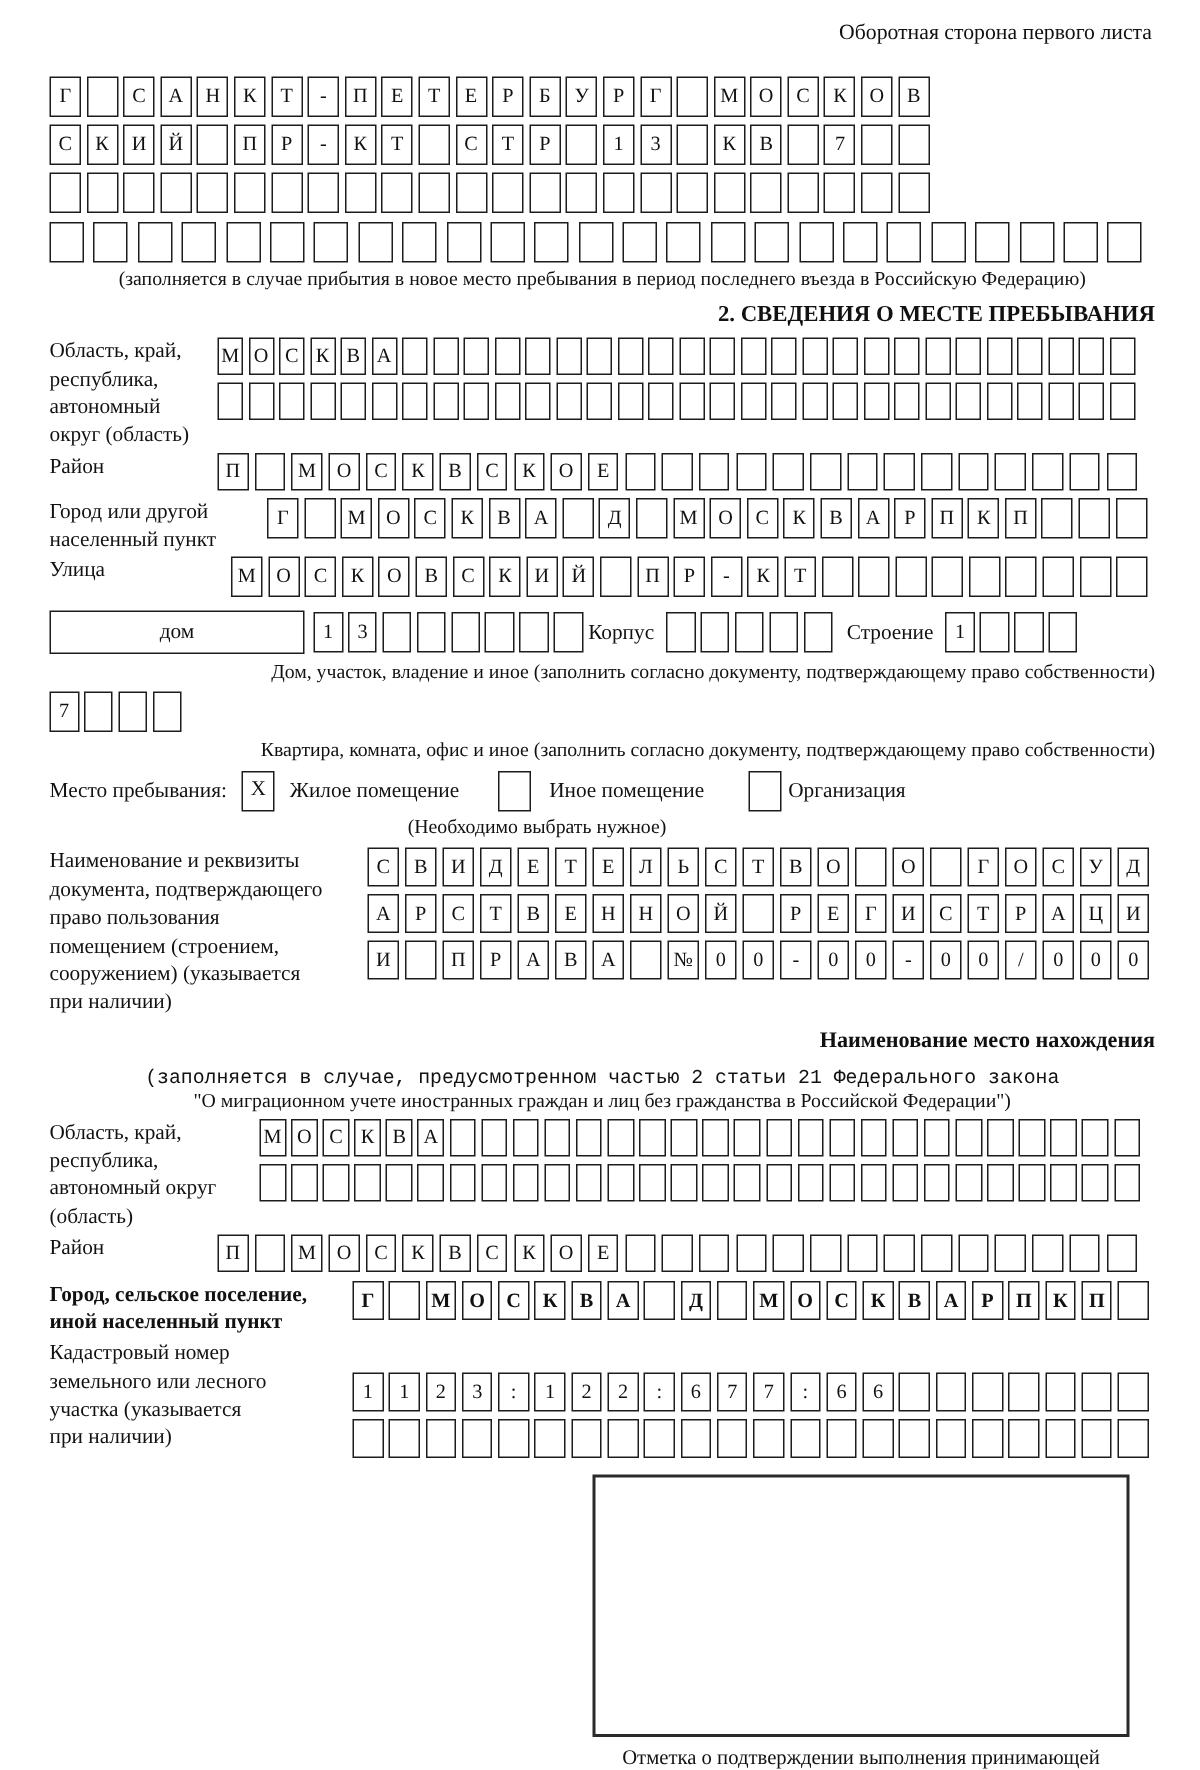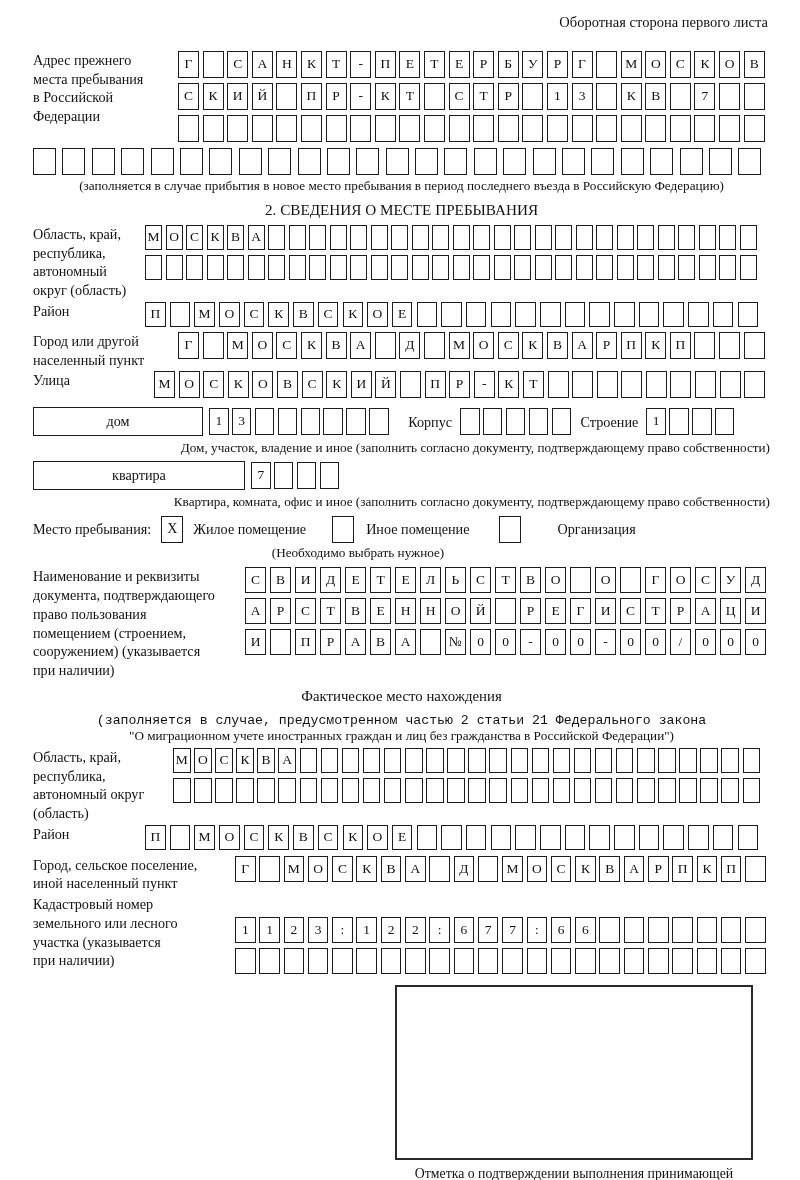--- a/index.html
+++ b/index.html
@@ -28,21 +28,21 @@
   .cg-full .cell { width:23px;   height:27px; line-height:24px; margin-right:6.4px; }
   .cg-nar  .cell { width:17px;   height:25px; line-height:22px; margin-right:3.5px; margin-bottom:5px; }
   .cg-ob2  .cell { width:17.5px; height:25px; line-height:22px; margin-right:3.6px; margin-bottom:5px; }
   .cg-r25  .cell { width:20.5px; height:25px; line-height:22px; margin-right:4.2px; }
   .cg-doc  .cell { width:21px;   height:26px; line-height:23px; margin-right:4px;  margin-bottom:5px; }
   .cg-22   .cell { width:20.5px; height:26px; line-height:23px; margin-right:3.8px; margin-bottom:5px; }
   .cg-dom  .cell { width:19.5px; height:27px; line-height:24px; margin-right:3.4px; }
 
   .caption { font-size:13.2px;text-align:right; }
   .caption-c { text-align:center; }
-  .sec-title { text-align:center; font-weight:normal; font-size:15.2px; }
+  .sec-title { text-align:right; font-weight:bold; font-size:15.2px; }
 
   .wide-box {
     border:1.6px solid #1c1c1c; height:29px; line-height:26px;
     text-align:center; font-size:14.2px; flex:0 0 auto;
   }
   .checkbox {
     display:inline-block; width:22px; height:27px; border:1.6px solid #1c1c1c;
     text-align:center; line-height:24px; font-size:14px; vertical-align:middle;
   }
   .mp-label { font-size:14.2px; vertical-align:middle; }
@@ -54,24 +54,20 @@
   }
 </style>
 </head>
 <body>
 
 <div class="page">
 
   <div class="hdr-note">Оборотная сторона первого листа</div>
 
   <div class="frow" style="margin-top:20px;">
-    <div class="flabel ml" style="width:145px;">Адрес прежнего
-места пребывания
-в Российской
-Федерации</div>
     <div>
       <div class="cellrow cg-std"><span class="cell">Г</span><span class="cell"></span><span class="cell">С</span><span class="cell">А</span><span class="cell">Н</span><span class="cell">К</span><span class="cell">Т</span><span class="cell">-</span><span class="cell">П</span><span class="cell">Е</span><span class="cell">Т</span><span class="cell">Е</span><span class="cell">Р</span><span class="cell">Б</span><span class="cell">У</span><span class="cell">Р</span><span class="cell">Г</span><span class="cell"></span><span class="cell">М</span><span class="cell">О</span><span class="cell">С</span><span class="cell">К</span><span class="cell">О</span><span class="cell">В</span></div>
       <div class="cellrow cg-std"><span class="cell">С</span><span class="cell">К</span><span class="cell">И</span><span class="cell">Й</span><span class="cell"></span><span class="cell">П</span><span class="cell">Р</span><span class="cell">-</span><span class="cell">К</span><span class="cell">Т</span><span class="cell"></span><span class="cell">С</span><span class="cell">Т</span><span class="cell">Р</span><span class="cell"></span><span class="cell">1</span><span class="cell">3</span><span class="cell"></span><span class="cell">К</span><span class="cell">В</span><span class="cell"></span><span class="cell">7</span><span class="cell"></span><span class="cell"></span></div>
       <div class="cellrow cg-std"><span class="cell"></span><span class="cell"></span><span class="cell"></span><span class="cell"></span><span class="cell"></span><span class="cell"></span><span class="cell"></span><span class="cell"></span><span class="cell"></span><span class="cell"></span><span class="cell"></span><span class="cell"></span><span class="cell"></span><span class="cell"></span><span class="cell"></span><span class="cell"></span><span class="cell"></span><span class="cell"></span><span class="cell"></span><span class="cell"></span><span class="cell"></span><span class="cell"></span><span class="cell"></span><span class="cell"></span></div>
     </div>
   </div>
   <div class="cellrow cg-full" style="margin-top:1px;"><span class="cell"></span><span class="cell"></span><span class="cell"></span><span class="cell"></span><span class="cell"></span><span class="cell"></span><span class="cell"></span><span class="cell"></span><span class="cell"></span><span class="cell"></span><span class="cell"></span><span class="cell"></span><span class="cell"></span><span class="cell"></span><span class="cell"></span><span class="cell"></span><span class="cell"></span><span class="cell"></span><span class="cell"></span><span class="cell"></span><span class="cell"></span><span class="cell"></span><span class="cell"></span><span class="cell"></span><span class="cell"></span></div>
   <div class="caption caption-c" style="margin-top:3px;">(заполняется в случае прибытия в новое место пребывания в период последнего въезда в Российскую Федерацию)</div>
 
   <div class="sec-title" style="margin-top:7px;">2. СВЕДЕНИЯ О МЕСТЕ ПРЕБЫВАНИЯ</div>
@@ -99,79 +95,78 @@
   </div>
 
   <div class="frow" style="margin-top:2px;">
     <div class="flabel" style="width:121px;">Улица</div>
     <div class="cellrow cg-std"><span class="cell">М</span><span class="cell">О</span><span class="cell">С</span><span class="cell">К</span><span class="cell">О</span><span class="cell">В</span><span class="cell">С</span><span class="cell">К</span><span class="cell">И</span><span class="cell">Й</span><span class="cell"></span><span class="cell">П</span><span class="cell">Р</span><span class="cell">-</span><span class="cell">К</span><span class="cell">Т</span><span class="cell"></span><span class="cell"></span><span class="cell"></span><span class="cell"></span><span class="cell"></span><span class="cell"></span><span class="cell"></span><span class="cell"></span><span class="cell"></span></div>
   </div>
 
   <div class="frow" style="margin-top:4px; align-items:center;">
     <div class="wide-box" style="width:170px; margin-right:6px;">дом</div>
     <div class="cellrow cg-dom"><span class="cell">1</span><span class="cell">3</span><span class="cell"></span><span class="cell"></span><span class="cell"></span><span class="cell"></span><span class="cell"></span><span class="cell"></span></div>
-    <div class="flabel" style="margin:0 8px 0 16px;">Корпус</div>
+    <div class="flabel" style="margin:0 8px 0 0;">Корпус</div>
     <div class="cellrow cg-dom"><span class="cell"></span><span class="cell"></span><span class="cell"></span><span class="cell"></span><span class="cell"></span></div>
     <div class="flabel" style="margin:0 8px 0 6px;">Строение</div>
     <div class="cellrow cg-dom"><span class="cell">1</span><span class="cell"></span><span class="cell"></span><span class="cell"></span></div>
   </div>
   <div class="caption" style="margin-top:4px;">Дом, участок, владение и иное (заполнить согласно документу, подтверждающему право собственности)</div>
 
   <div class="frow" style="margin-top:5px; align-items:center;">
-    <div class="wide-box" style="width:212px; margin-right:6px;">квартира</div>
     <div class="cellrow cg-dom"><span class="cell">7</span><span class="cell"></span><span class="cell"></span><span class="cell"></span></div>
   </div>
   <div class="caption" style="margin-top:4px;">Квартира, комната, офис и иное (заполнить согласно документу, подтверждающему право собственности)</div>
 
   <div class="frow" style="margin-top:6px; align-items:center;">
     <div class="mp-label" style="margin-right:10px;">Место пребывания:</div>
     <span class="checkbox">X</span>
     <span class="mp-label" style="margin:0 26px 0 10px;">Жилое помещение</span>
     <span class="checkbox"></span>
     <span class="mp-label" style="margin:0 30px 0 12px;">Иное помещение</span>
     <span class="checkbox"></span>
-    <span class="mp-label" style="margin-left:36px;text-align:right;">Организация</span>
+    <span class="mp-label" style="margin-left:4px;text-align:right;">Организация</span>
   </div>
   <div class="caption" style="margin-left:180px; width:290px; text-align:center; margin-top:2px;">(Необходимо выбрать нужное)</div>
 
   <div class="frow" style="margin-top:6px;">
     <div class="flabel ml" style="width:212px;">Наименование и реквизиты
 документа, подтверждающего
 право пользования
 помещением (строением,
 сооружением) (указывается
 при наличии)</div>
     <div>
       <div class="cellrow cg-doc"><span class="cell">С</span><span class="cell">В</span><span class="cell">И</span><span class="cell">Д</span><span class="cell">Е</span><span class="cell">Т</span><span class="cell">Е</span><span class="cell">Л</span><span class="cell">Ь</span><span class="cell">С</span><span class="cell">Т</span><span class="cell">В</span><span class="cell">О</span><span class="cell"></span><span class="cell">О</span><span class="cell"></span><span class="cell">Г</span><span class="cell">О</span><span class="cell">С</span><span class="cell">У</span><span class="cell">Д</span></div>
       <div class="cellrow cg-doc"><span class="cell">А</span><span class="cell">Р</span><span class="cell">С</span><span class="cell">Т</span><span class="cell">В</span><span class="cell">Е</span><span class="cell">Н</span><span class="cell">Н</span><span class="cell">О</span><span class="cell">Й</span><span class="cell"></span><span class="cell">Р</span><span class="cell">Е</span><span class="cell">Г</span><span class="cell">И</span><span class="cell">С</span><span class="cell">Т</span><span class="cell">Р</span><span class="cell">А</span><span class="cell">Ц</span><span class="cell">И</span></div>
       <div class="cellrow cg-doc"><span class="cell">И</span><span class="cell"></span><span class="cell">П</span><span class="cell">Р</span><span class="cell">А</span><span class="cell">В</span><span class="cell">А</span><span class="cell"></span><span class="cell">№</span><span class="cell">0</span><span class="cell">0</span><span class="cell">-</span><span class="cell">0</span><span class="cell">0</span><span class="cell">-</span><span class="cell">0</span><span class="cell">0</span><span class="cell">/</span><span class="cell">0</span><span class="cell">0</span><span class="cell">0</span></div>
     </div>
   </div>
 
-  <div class="sec-title" style="margin-top:8px; font-size:14.8px;">Фактическое место нахождения</div>
+  <div class="sec-title" style="margin-top:8px; font-size:14.8px;">Наименование место нахождения</div>
   <div class="caption caption-c" style="margin-top:8px;font-family:Liberation Mono, monospace;">(заполняется в случае, предусмотренном частью 2 статьи 21 Федерального закона</div>
   <div class="caption caption-c">"О миграционном учете иностранных граждан и лиц без гражданства в Российской Федерации")</div>
 
   <div class="frow" style="margin-top:4px;">
     <div class="flabel ml" style="width:140px;">Область, край,
 республика,
 автономный округ
 (область)</div>
     <div>
       <div class="cellrow cg-ob2"><span class="cell">М</span><span class="cell">О</span><span class="cell">С</span><span class="cell">К</span><span class="cell">В</span><span class="cell">А</span><span class="cell"></span><span class="cell"></span><span class="cell"></span><span class="cell"></span><span class="cell"></span><span class="cell"></span><span class="cell"></span><span class="cell"></span><span class="cell"></span><span class="cell"></span><span class="cell"></span><span class="cell"></span><span class="cell"></span><span class="cell"></span><span class="cell"></span><span class="cell"></span><span class="cell"></span><span class="cell"></span><span class="cell"></span><span class="cell"></span><span class="cell"></span><span class="cell"></span></div>
       <div class="cellrow cg-ob2"><span class="cell"></span><span class="cell"></span><span class="cell"></span><span class="cell"></span><span class="cell"></span><span class="cell"></span><span class="cell"></span><span class="cell"></span><span class="cell"></span><span class="cell"></span><span class="cell"></span><span class="cell"></span><span class="cell"></span><span class="cell"></span><span class="cell"></span><span class="cell"></span><span class="cell"></span><span class="cell"></span><span class="cell"></span><span class="cell"></span><span class="cell"></span><span class="cell"></span><span class="cell"></span><span class="cell"></span><span class="cell"></span><span class="cell"></span><span class="cell"></span><span class="cell"></span></div>
     </div>
   </div>
 
   <div class="frow" style="margin-top:2px;">
     <div class="flabel" style="width:112px;">Район</div>
     <div class="cellrow cg-r25"><span class="cell">П</span><span class="cell"></span><span class="cell">М</span><span class="cell">О</span><span class="cell">С</span><span class="cell">К</span><span class="cell">В</span><span class="cell">С</span><span class="cell">К</span><span class="cell">О</span><span class="cell">Е</span><span class="cell"></span><span class="cell"></span><span class="cell"></span><span class="cell"></span><span class="cell"></span><span class="cell"></span><span class="cell"></span><span class="cell"></span><span class="cell"></span><span class="cell"></span><span class="cell"></span><span class="cell"></span><span class="cell"></span><span class="cell"></span></div>
   </div>
 
-  <div class="frow" style="margin-top:6px;">
+  <div class="frow" style="margin-top:6px;font-weight:bold;">
     <div class="flabel ml" style="width:202px;">Город, сельское поселение,
 иной населенный пункт</div>
     <div class="cellrow cg-22"><span class="cell">Г</span><span class="cell"></span><span class="cell">М</span><span class="cell">О</span><span class="cell">С</span><span class="cell">К</span><span class="cell">В</span><span class="cell">А</span><span class="cell"></span><span class="cell">Д</span><span class="cell"></span><span class="cell">М</span><span class="cell">О</span><span class="cell">С</span><span class="cell">К</span><span class="cell">В</span><span class="cell">А</span><span class="cell">Р</span><span class="cell">П</span><span class="cell">К</span><span class="cell">П</span><span class="cell"></span></div>
   </div>
 
   <div class="frow" style="margin-top:2px;">
     <div class="flabel ml" style="width:202px;">Кадастровый номер
 земельного или лесного
 участка (указывается
 при наличии)</div>

